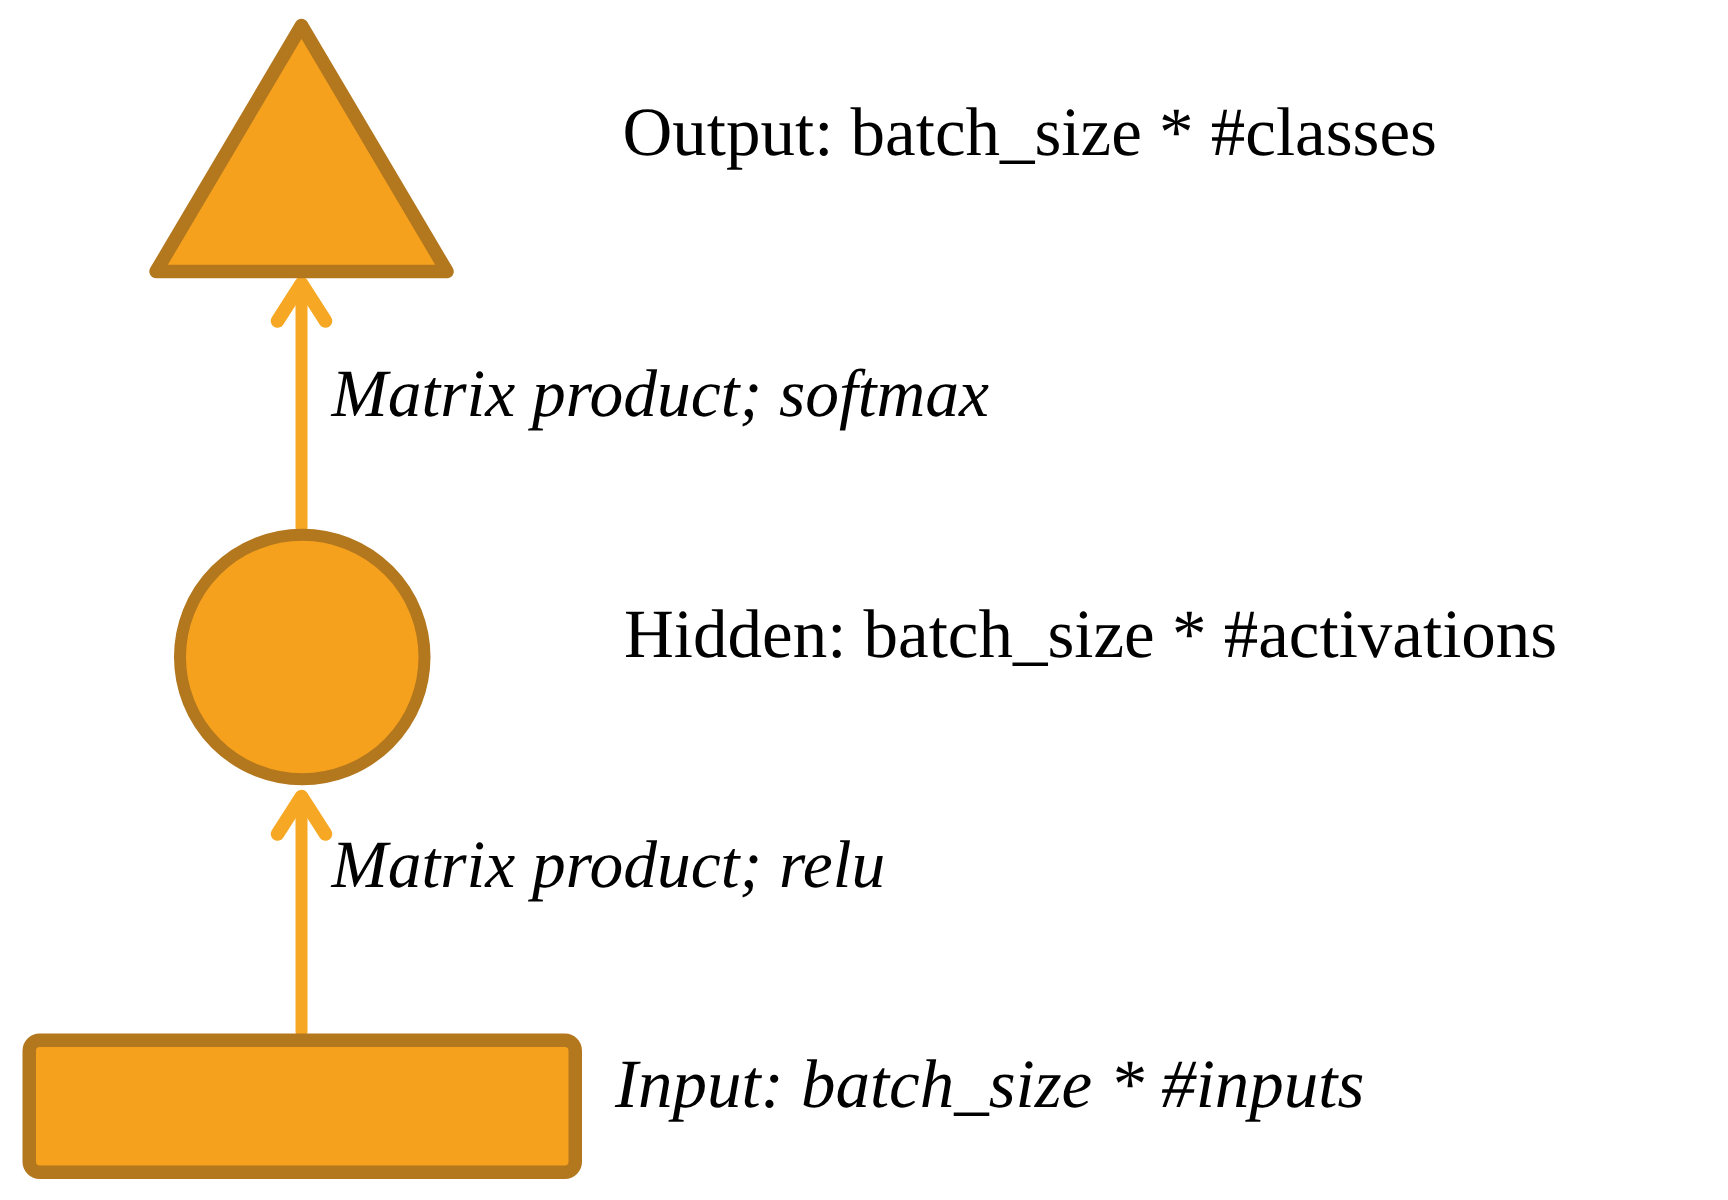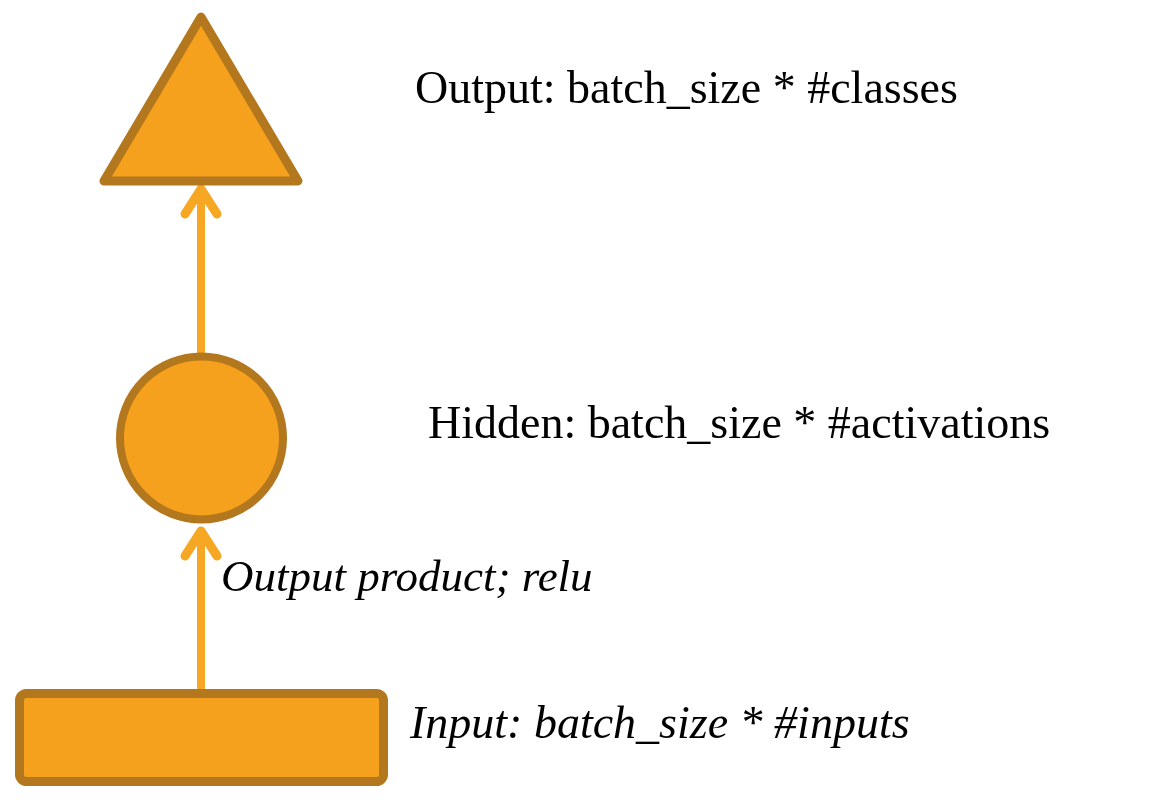--- a/index.html
+++ b/index.html
@@ -32,21 +32,21 @@
     position: absolute;
     white-space: nowrap;
     color: #000000;
     font-size: 45px;
     line-height: 1.1;
     font-style: italic;
     font-family: "Liberation Serif", serif;
   }
   #output-label { left: 415px; top: 63px; }
   #softmax-label { left: 221px; top: 238px; }
-  #hidden-label { left: 428px; top: 398px; }
+  #hidden-label { left: 416px; top: 398px; }
   #relu-label { left: 221px; top: 552px; }
   #input-label { left: 410px; top: 698px; font-style: italic; }
 </style>
 </head>
 <body>
 
 <div id="canvas">
 
   <svg id="diagram-svg" width="1152" height="800" viewBox="0 0 1152 800">
 
@@ -62,20 +62,21 @@
 
     <polygon points="201,17 298,181 104,181" stroke-width="9" stroke-linejoin="round" fill="#F5A11E" stroke="#B3771D"></polygon>
 
     <circle cx="201.5" cy="438" r="81.5" stroke-width="8" fill="#F5A11E" stroke="#B3771D"></circle>
 
     <rect x="19.5" y="693.5" width="364" height="88" rx="7" stroke-width="9" stroke-linejoin="round" fill="#F5A11E" stroke="#B3771D"></rect>
   </svg>
 
   <div id="output-label" class="node-label">Output: batch_size * #classes</div>
 
+  <div id="softmax-label" class="edge-label">Matrix product; softmax</div>
 
   <div id="hidden-label" class="node-label">Hidden: batch_size * #activations</div>
 
-  <div id="relu-label" class="edge-label">Output product; relu</div>
+  <div id="relu-label" class="edge-label">Matrix product; relu</div>
 
   <div id="input-label" class="node-label">Input: batch_size * #inputs</div>
 
 </div>
 
 </body></html>

